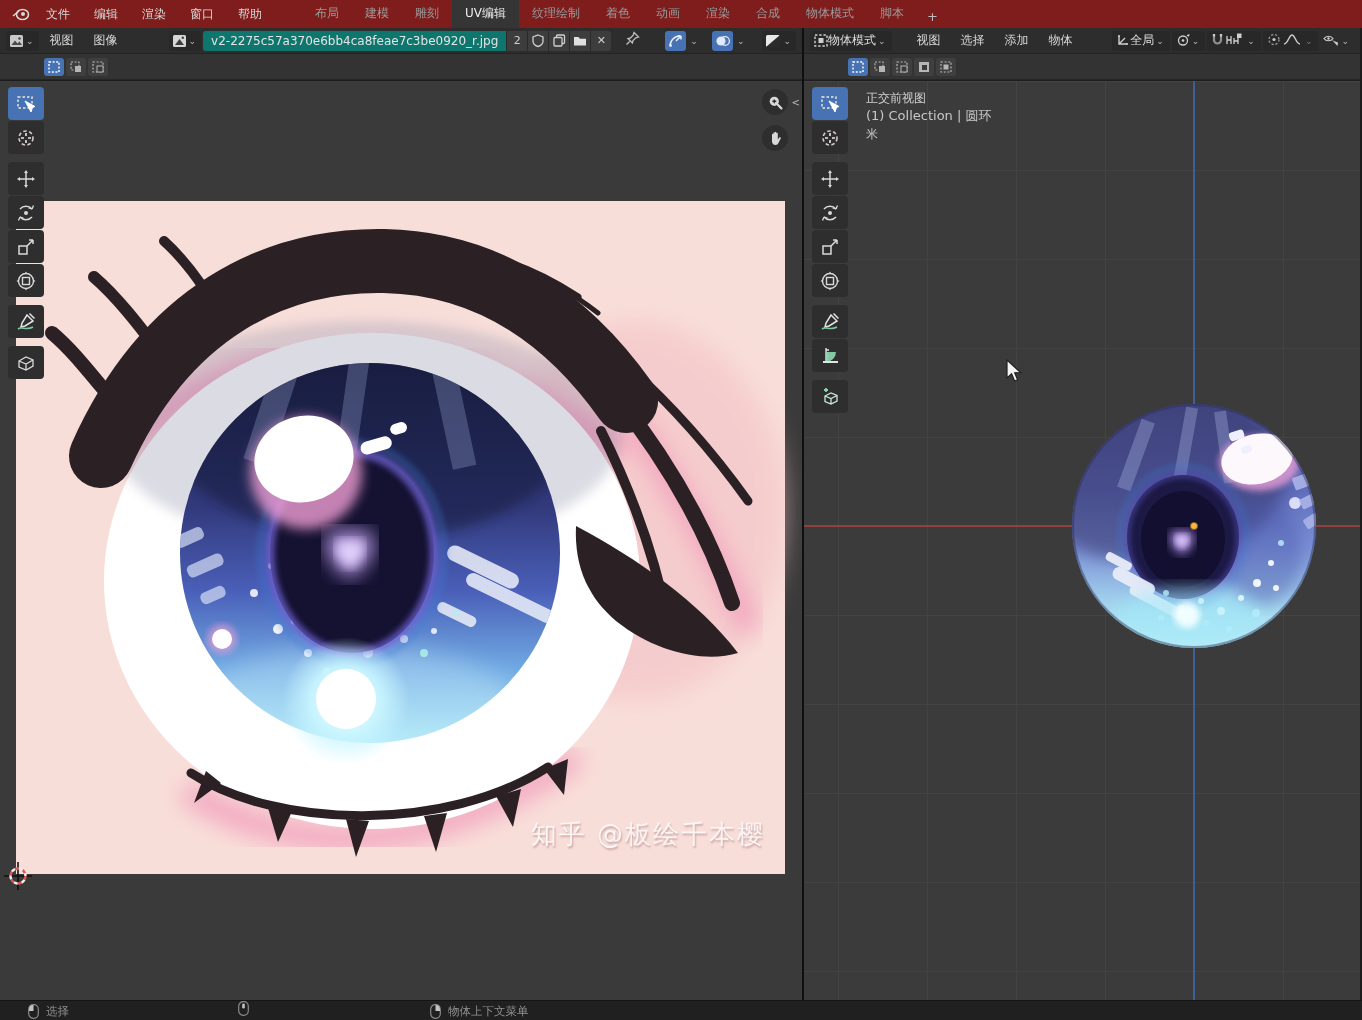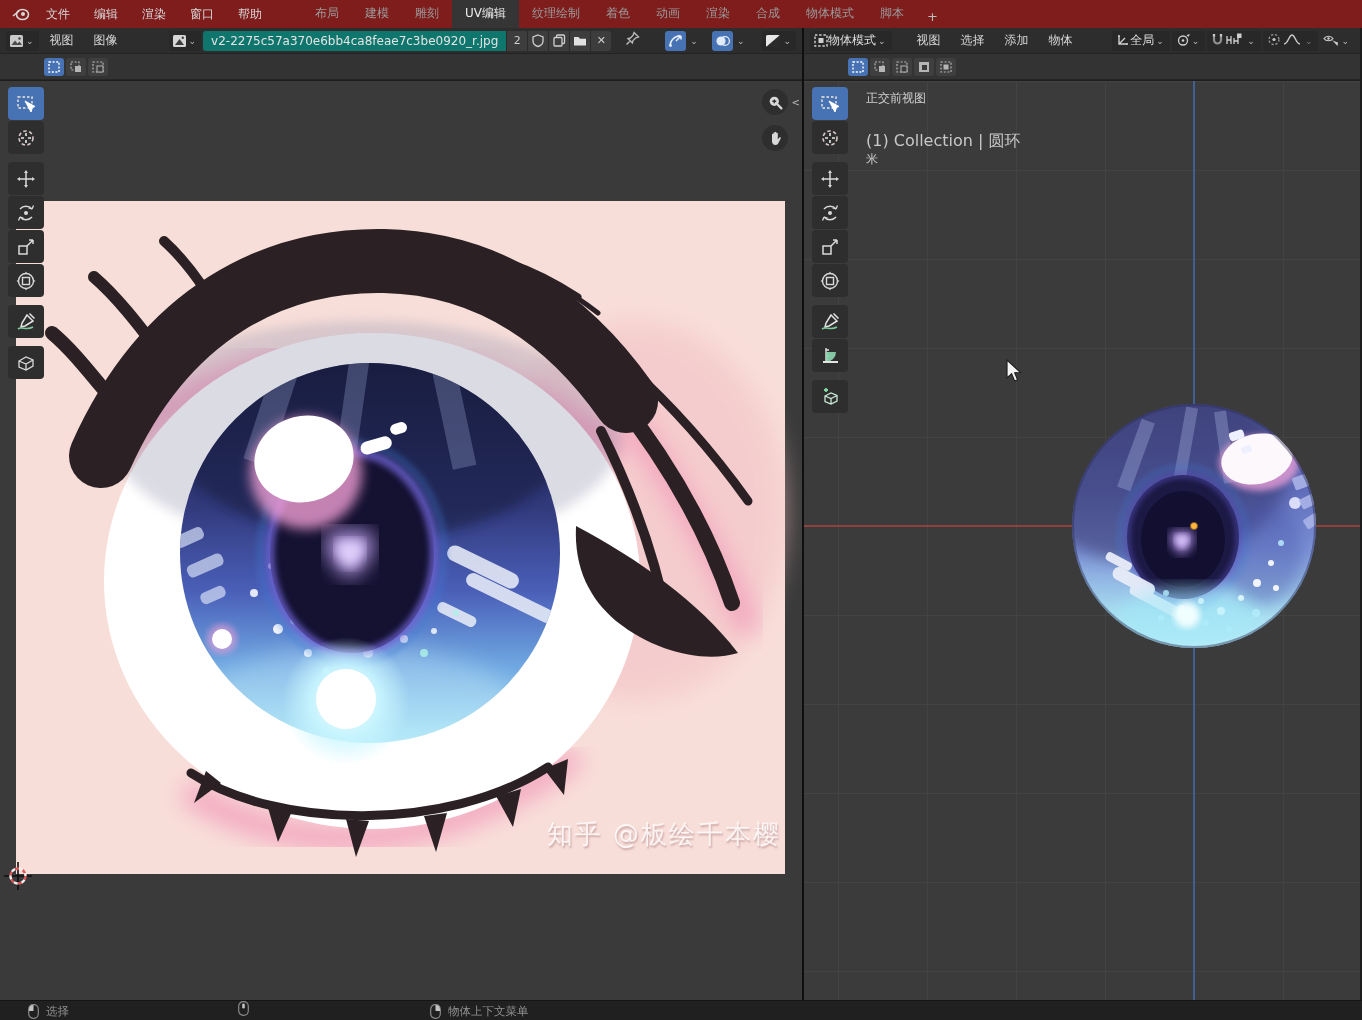--- a/index.html
+++ b/index.html
@@ -64,35 +64,35 @@
   
   .toolbar { position:absolute; left:8px; top:6px; width:36px; display:flex; flex-direction:column; z-index:6; }
   .tool { width:36px; height:33px; background:#2e2e2e; border-radius:4px; margin-bottom:1px;
           display:flex; align-items:center; justify-content:center; }
   .tool.active { background:#4772b3; }
   .tgap { height:7px; }
 
   
   .picture { position:absolute; left:16px; top:120px; width:769px; height:673px; z-index:2; }
   .picture svg { display:block; }
-  .watermark { position:absolute; right:4px; top:616px; font-size:26px;
+  .watermark { position:absolute; right:20px; top:616px; font-size:26px;
                color:rgba(253,250,250,.88); text-shadow:1px 2px 2px rgba(168,120,120,.55);
                letter-spacing:2px;margin-left:16px; }
 
   .navgizmos { position:absolute; right:14px; top:8px; display:flex; flex-direction:column; gap:10px; z-index:5; align-items:center; }
   .navbtn { width:26px; height:26px; border-radius:50%; background:#2e2e2e; opacity:.92;
             display:flex; align-items:center; justify-content:center; }
   .side-chev { position:absolute; right:2px; top:16px; color:#bdbdbd; font-size:10px; z-index:5; }
 
   .cursor2d { position:absolute; left:4px; top:781px; z-index:4; }
 
   
   .vp-text { position:absolute; left:62px; top:8px; z-index:5; line-height:18px; }
   .vp-text .l1 { color:#d0d0d0; font-size:12px; }
-  .vp-text .l2 { color:#c8c8c8; font-size:16px;margin-top:25px; }
+  .vp-text .l2 { color:#c8c8c8; font-size:13px; }
   .vp-text .l3 { color:#d0d0d0; font-size:12px; }
 
   .sphere { position:absolute; left:267px; top:322px; width:246px; height:246px; z-index:3; }
   .vp-cursor { position:absolute; left:202px; top:278px; z-index:9; }
 
   
   .statusbar { position:absolute; left:0; top:1000px; width:1362px; height:20px;
                background:#202020; border-top:1px solid #141414; }
   .hint { position:absolute; top:0; height:20px; display:flex; align-items:center; gap:7px; }
   .hint .hl { color:#8f8f8f; font-size:11.5px; }

